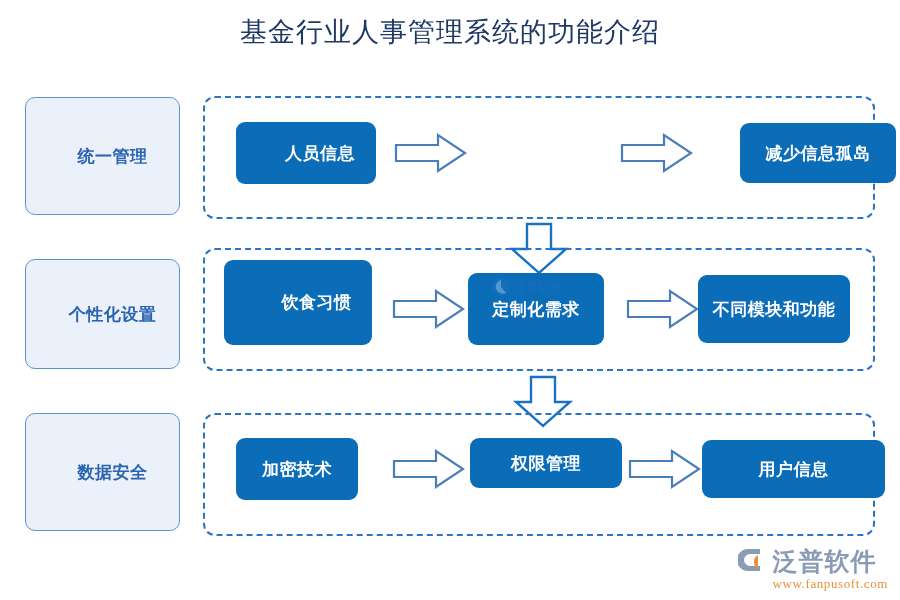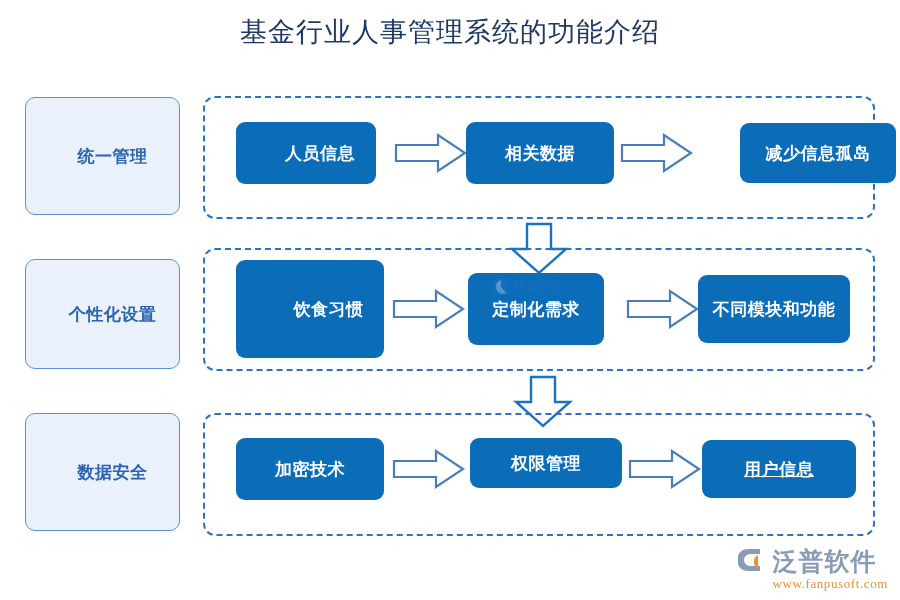--- a/index.html
+++ b/index.html
@@ -139,41 +139,40 @@
   <div class="dashed-box" style="left:203px; top:96px; width:672px; height:123px;"></div>
 
   <div class="step-box" style="left:236px; top:122px; width:140px; height:62px;padding-left:28px;">人员信息</div>
 
   <div class="arrow-right" style="left:394px; top:132px; width:74px; height:42px;">
     <svg width="74" height="42" viewBox="0 0 74 42">
       <polygon points="2,13 44,13 44,3 71,21 44,39 44,29 2,29" fill="#ffffff" stroke="#4a7ebb" stroke-width="2.2" stroke-linejoin="miter"></polygon>
     </svg>
   </div>
 
-  <div class="step-box" style="left:466px; top:122px; width:148px; height:62px;">相关数据</div>
 
   <div class="arrow-right" style="left:620px; top:132px; width:74px; height:42px;">
     <svg width="74" height="42" viewBox="0 0 74 42">
       <polygon points="2,13 44,13 44,3 71,21 44,39 44,29 2,29" fill="#ffffff" stroke="#4a7ebb" stroke-width="2.2" stroke-linejoin="miter"></polygon>
     </svg>
   </div>
 
   <div class="step-box" style="left:692px; top:123px; width:156px; height:60px;margin-left:48px;">减少信息孤岛</div>
 
   <div class="arrow-down" style="left:508px; top:222px; width:62px; height:54px;">
     <svg width="62" height="54" viewBox="0 0 62 54">
       <polygon points="19,2 43,2 43,27 58,27 31,51 4,27 19,27" fill="#ffffff" stroke="#1a72c4" stroke-width="2.4" stroke-linejoin="miter"></polygon>
     </svg>
   </div>
 
   <div class="cat-box" style="left:25px; top:259px; width:155px; height:110px;">个性化设置</div>
 
   <div class="dashed-box" style="left:203px; top:248px; width:672px; height:123px;"></div>
 
-  <div class="step-box" style="left:236px; top:260px; width:148px; height:98px;padding-left:37px;">饮食习惯</div>
+  <div class="step-box" style="left:224px; top:260px; width:148px; height:85px;padding-left:37px;">饮食习惯</div>
 
   <div class="arrow-right" style="left:392px; top:288px; width:74px; height:42px;">
     <svg width="74" height="42" viewBox="0 0 74 42">
       <polygon points="2,13 44,13 44,3 71,21 44,39 44,29 2,29" fill="#ffffff" stroke="#4a7ebb" stroke-width="2.2" stroke-linejoin="miter"></polygon>
     </svg>
   </div>
 
   <div class="step-box" style="left:468px; top:273px; width:136px; height:72px;">定制化需求</div>
 
   <div class="wm-small" style="left:490px; top:276px;">
@@ -195,37 +194,37 @@
   <div class="arrow-down" style="left:512px; top:375px; width:62px; height:54px;">
     <svg width="62" height="54" viewBox="0 0 62 54">
       <polygon points="19,2 43,2 43,27 58,27 31,51 4,27 19,27" fill="#ffffff" stroke="#1a72c4" stroke-width="2.4" stroke-linejoin="miter"></polygon>
     </svg>
   </div>
 
   <div class="cat-box" style="left:25px; top:413px; width:155px; height:118px;">数据安全</div>
 
   <div class="dashed-box" style="left:203px; top:413px; width:672px; height:123px;"></div>
 
-  <div class="step-box" style="left:236px; top:438px; width:148px; height:62px;">加密技术</div>
+  <div class="step-box" style="left:236px; top:438px; width:122px; height:62px;">加密技术</div>
 
   <div class="arrow-right" style="left:392px; top:448px; width:74px; height:42px;">
     <svg width="74" height="42" viewBox="0 0 74 42">
       <polygon points="2,13 44,13 44,3 71,21 44,39 44,29 2,29" fill="#ffffff" stroke="#4a7ebb" stroke-width="2.2" stroke-linejoin="miter"></polygon>
     </svg>
   </div>
 
   <div class="step-box" style="left:470px; top:438px; width:152px; height:50px;">权限管理</div>
 
   <div class="arrow-right" style="left:628px; top:448px; width:74px; height:42px;">
     <svg width="74" height="42" viewBox="0 0 74 42">
       <polygon points="2,13 44,13 44,3 71,21 44,39 44,29 2,29" fill="#ffffff" stroke="#4a7ebb" stroke-width="2.2" stroke-linejoin="miter"></polygon>
     </svg>
   </div>
 
-  <div class="step-box" style="left:702px; top:440px; width:154px; height:58px;text-decoration:underline;">用户信息</div>
+  <div class="step-box" style="left:702px; top:440px; width:183px; height:58px;">用户信息</div>
 
 </div>
 
 <div class="brand-logo">
   <div class="brand-top">
     <span>
       <svg width="30" height="28" viewBox="0 0 30 28">
         <path d="M22 3 L10 3 A10 10 0 0 0 10 25 L22 25 L22 20 L12 20
                  A6 6 0 0 1 12 8 L22 8 Z" fill="#8a9bb5"></path>
         <path d="M20 9 A8 8 0 0 0 20 23 L20 9 Z" fill="#e8913a"></path>

